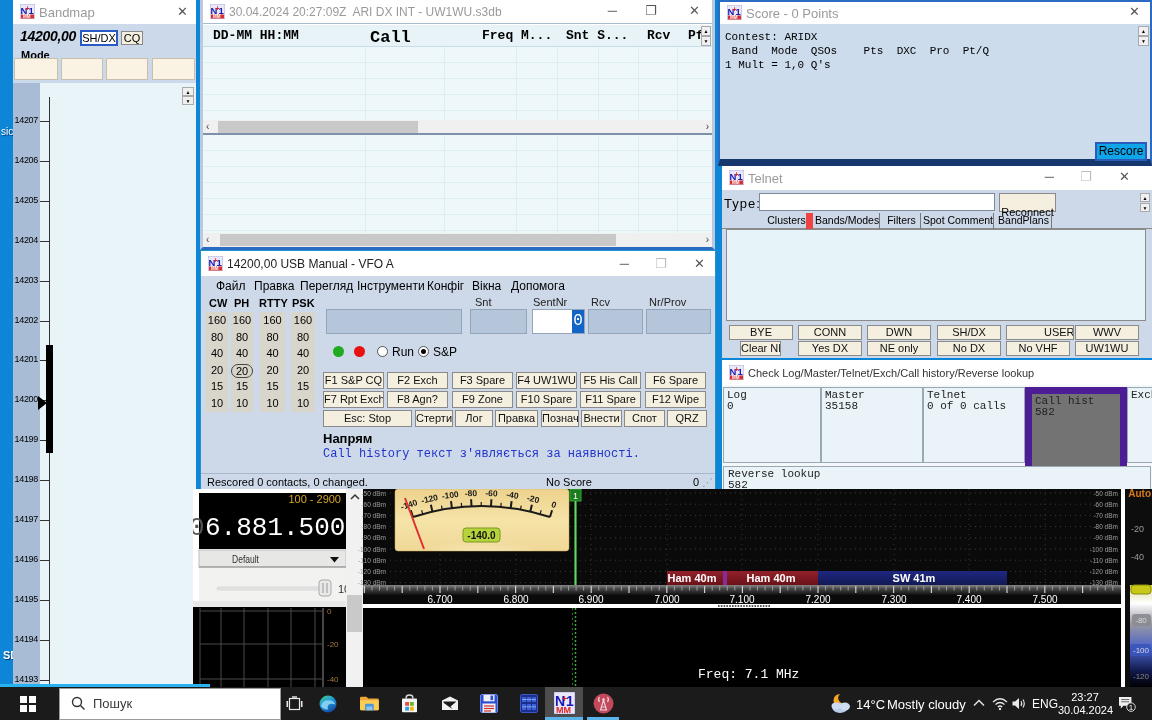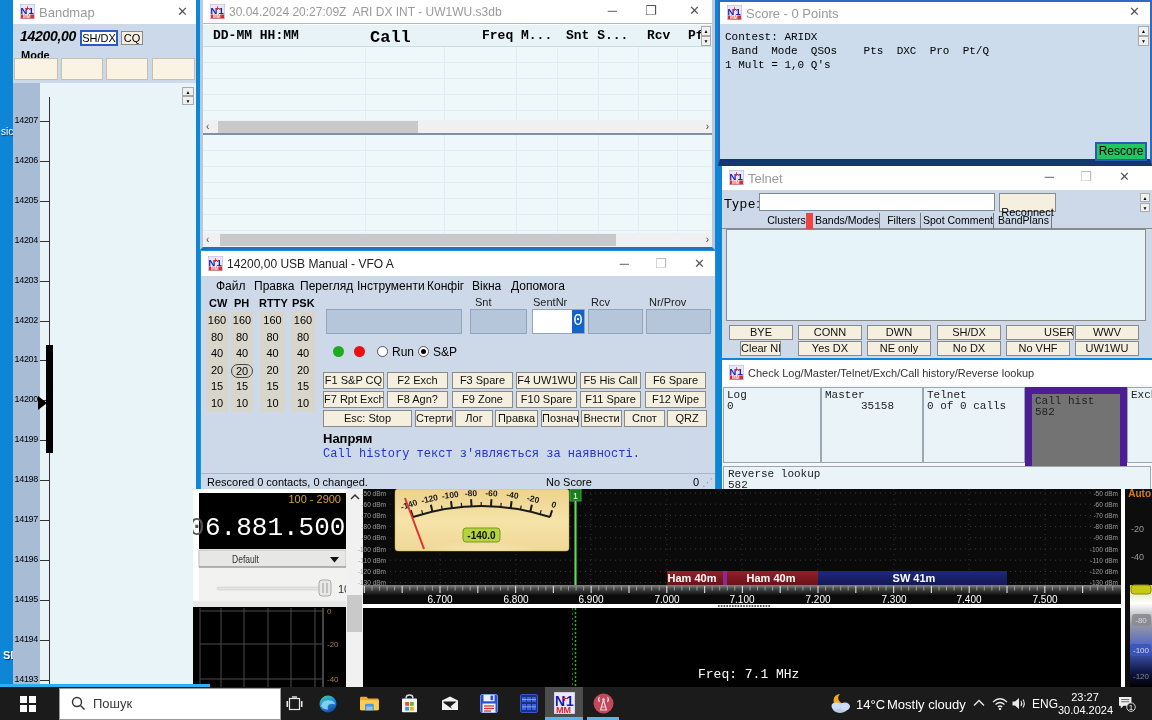--- a/index.html
+++ b/index.html
@@ -264,21 +264,21 @@
         <text x="3" y="14.3" font-family="Liberation Sans" font-size="4.5" font-weight="bold" fill="#fff">MM</text>
       </svg>
     <div class="ttext" style="top:4px;font-size:13px;">Score - 0 Points</div>
     <div class="wbtn" style="right:10px;top:2px;">✕</div>
   </div>
   <div class="mono" style="position:absolute;left:5px;top:28px;font-size:11px;color:#000;line-height:14px;white-space:pre;">Contest: ARIDX
  Band  Mode  QSOs    Pts  DXC  Pro  Pt/Q
 1 Mult = 1,0 Q's</div>
   <div style="position:absolute;right:1px;top:24px;width:11px;height:10px;background:#f0f0f0;border:1px solid #aaa;font-size:5px;text-align:center;line-height:9px;">▲</div>
   <div style="position:absolute;right:1px;top:34px;width:11px;height:10px;background:#f0f0f0;border:1px solid #aaa;font-size:5px;text-align:center;line-height:9px;">▼</div>
-  <div style="position:absolute;right:3px;top:140px;width:52px;height:19px;background:#22c55e;border:2px solid #2a5bb8;font-size:12px;text-align:center;line-height:15px;color:#000;">Rescore</div>
+  <div style="position:absolute;right:3px;top:140px;width:52px;height:19px;background:#0ea5e9;border:2px solid #2a5bb8;font-size:12px;text-align:center;line-height:15px;color:#000;">Rescore</div>
 </div>
 
 <div class="win" id="telnet" style="left:722px;top:166px;width:430px;height:192px;background:#cdd9e9;">
   <div class="tbar" style="height:24px;">
     <svg class="icon16" viewBox="0 0 15 15">
         <rect x="0" y="0" width="15" height="15" fill="#e8e8fa" stroke="#9090c0" stroke-width="0.6"></rect>
         <text x="0.5" y="9.5" font-family="Liberation Sans" font-size="9.5" font-weight="bold" fill="#2020b0">N</text>
         <text x="5.5" y="7" font-family="Liberation Sans" font-size="7" font-weight="bold" fill="#e02020">+</text>
         <text x="8.5" y="9.5" font-family="Liberation Sans" font-size="9.5" font-weight="bold" fill="#2020b0">1</text>
         <rect x="1" y="10.5" width="13" height="4" fill="#d83030"></rect>
@@ -332,21 +332,21 @@
       </svg>
     <div class="ttext" style="top:7px;color:#333;font-size:11px;">Check Log/Master/Telnet/Exch/Call history/Reverse lookup</div>
   </div>
   <div id="checkpanels">
       <div style="position:absolute;left:1px;top:27px;width:98px;height:76px;background:#e9f3f8;border:1px solid #9aa8b4;">
         <div class="mono" style="position:absolute;left:3px;top:1px;font-size:11px;color:#222;">Log</div>
         <div class="mono" style="position:absolute;left:3px;top:12px;font-size:11px;color:#222;">0</div>
       </div>
 <div style="position:absolute;left:99px;top:27px;width:102px;height:76px;background:#e9f3f8;border:1px solid #9aa8b4;">
         <div class="mono" style="position:absolute;left:3px;top:1px;font-size:11px;color:#222;">Master</div>
-        <div class="mono" style="position:absolute;left:3px;top:12px;font-size:11px;color:#222;margin-left:36px;">35158</div>
+        <div class="mono" style="position:absolute;left:3px;top:12px;font-size:11px;color:#222;">35158</div>
       </div>
 <div style="position:absolute;left:201px;top:27px;width:102px;height:76px;background:#e9f3f8;border:1px solid #9aa8b4;">
         <div class="mono" style="position:absolute;left:3px;top:1px;font-size:11px;color:#222;">Telnet</div>
         <div class="mono" style="position:absolute;left:3px;top:12px;font-size:11px;color:#222;">0 of 0 calls</div>
       </div>
 <div style="position:absolute;left:303px;top:27px;width:102px;height:92px;background:#737373;border:7px solid #4c1d95;">
         <div class="mono" style="position:absolute;left:3px;top:1px;font-size:11px;color:#222;">Call hist</div>
         <div class="mono" style="position:absolute;left:3px;top:12px;font-size:11px;color:#222;">582</div>
       </div>
 <div style="position:absolute;left:405px;top:27px;width:26px;height:76px;background:#e9f3f8;border:1px solid #9aa8b4;">

